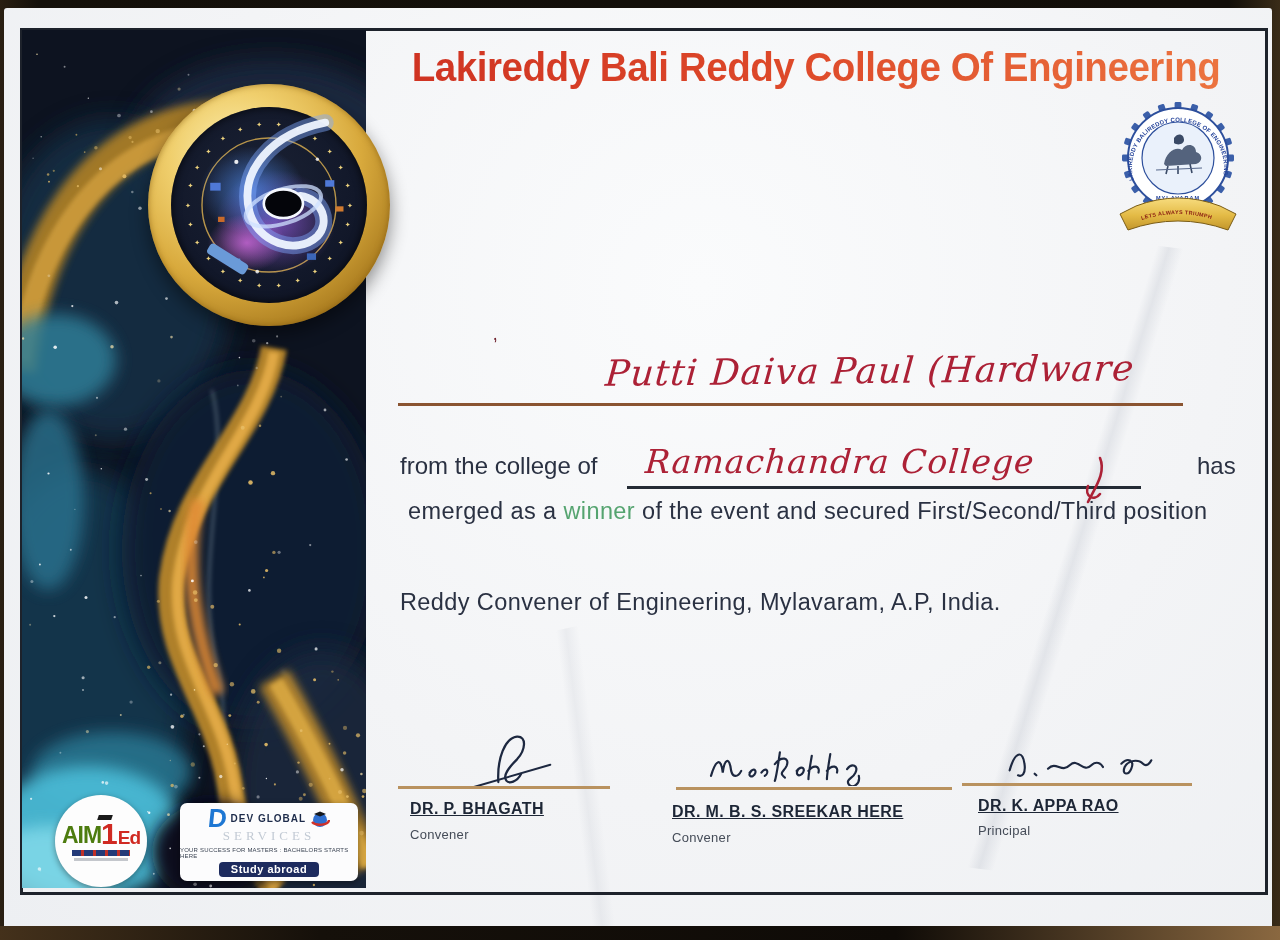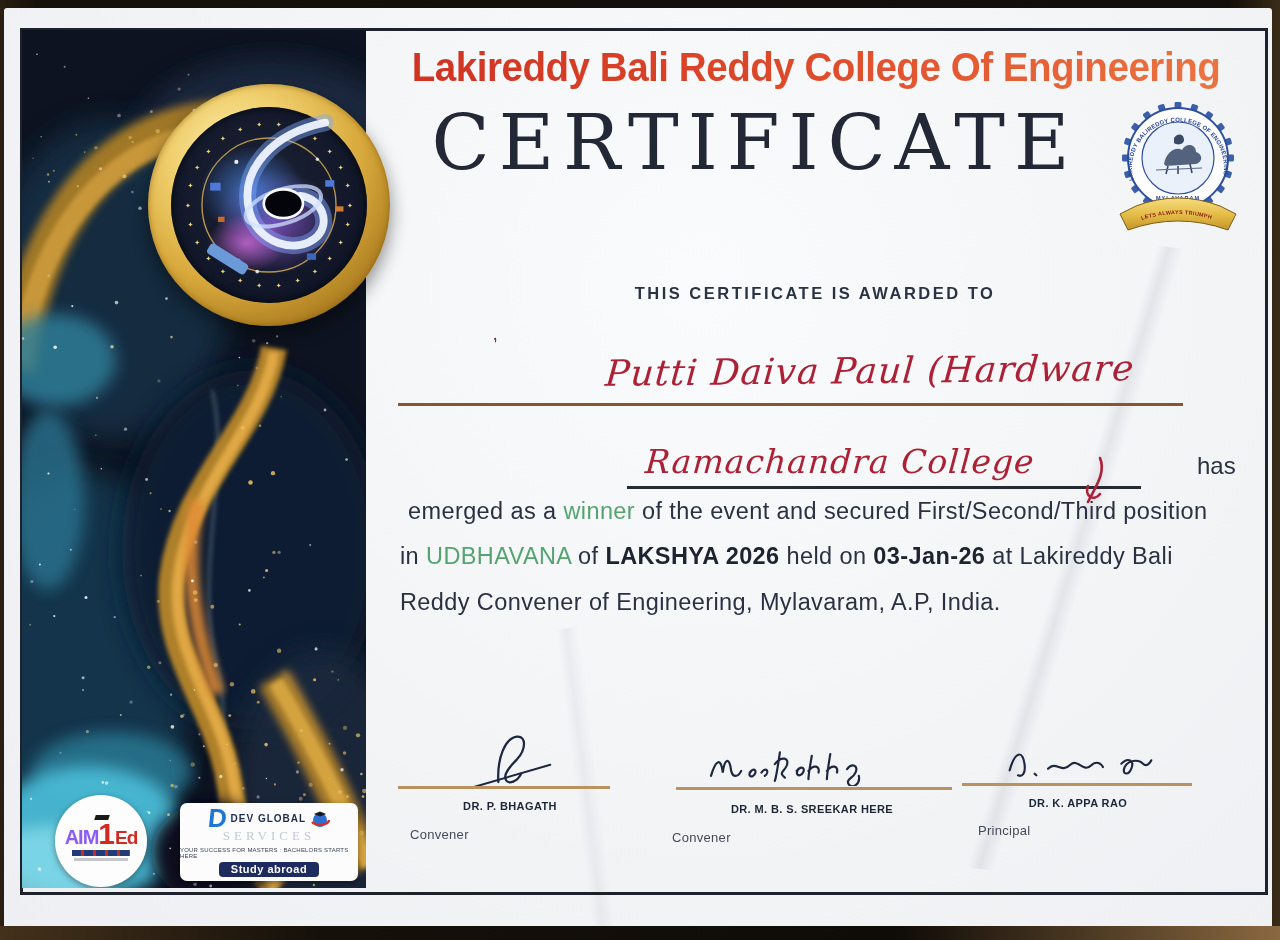--- a/index.html
+++ b/index.html
@@ -56,27 +56,27 @@
   #g-tail{position:absolute;left:1080px;top:456px;}
   
   .para-line{position:absolute;left:400px;width:840px;font-size:23.5px;color:#2a3142;letter-spacing:.4px;white-space:pre;}
   #para1{top:498px;margin-left:8px;} #para2{top:543px;} #para3{top:589px;}
   .seg{white-space:pre;}
   .green{color:#55a470;}
   .bold{font-weight:bold;color:#1d2430;}
   
   .sig-svg{position:absolute;}
   .sig-line{position:absolute;height:3px;background:#b9925f;}
-  .sig-name{position:absolute;font-size:11px;font-weight:bold;color:#1d2636;letter-spacing:.4px;text-align:center;}
+  .sig-name{position:absolute;font-size:16px;font-weight:bold;color:#1d2636;letter-spacing:.4px;text-decoration:underline;}
   .sig-role{position:absolute;font-size:13px;color:#454c58;letter-spacing:.3px;}
   
   #aim-logo{position:absolute;left:33px;top:765px;width:92px;height:92px;border-radius:50%;background:#fdfdfd;
     box-shadow:0 2px 6px rgba(0,0,0,.4);display:flex;flex-direction:column;align-items:center;justify-content:center;}
   #aim-row{display:flex;align-items:flex-end;line-height:1;}
-  #aim-text{font-size:20px;font-weight:bold;color:#8b5cf6;letter-spacing:-1px;}
+  #aim-text{font-size:23px;font-weight:bold;color:#4d7c0f;letter-spacing:-1px;}
   #aim-one-wrap{position:relative;}
   #aim-one{font-size:30px;font-weight:bold;color:#d02a22;line-height:.8;}
   #aim-cap{position:absolute;left:-3px;top:-7px;width:14px;height:5px;background:#1a1a1a;transform:skewX(-18deg);}
   #aim-ed{font-size:19px;font-weight:bold;color:#d02a22;letter-spacing:-1px;}
   #aim-bar{width:58px;height:6px;margin-top:3px;background:repeating-linear-gradient(90deg,#233a78 0 9px,#c03028 9px 12px);}
   #aim-sub{margin-top:2px;width:54px;height:3px;background:rgba(140,145,155,.5);}
   #dev-logo{position:absolute;left:158px;top:773px;width:178px;height:78px;background:#fcfcfd;border-radius:7px;
     box-shadow:0 2px 6px rgba(0,0,0,.4);display:flex;flex-direction:column;align-items:center;padding-top:4px;box-sizing:border-box;}
   #dev-row{display:flex;align-items:center;gap:4px;}
   #dev-d{font-size:26px;font-weight:bold;color:#1e77d3;line-height:.9;transform:skewX(-6deg);}
@@ -480,36 +480,34 @@
         <path d="M 4,120 L 20,112 Q 62,96 104,112 L 120,120 L 112,136 Q 62,118 12,136 Z" fill="url(#goldBanner)" stroke="#7a5c16" stroke-width="1"></path>
         <path id="bannerArc" d="M 20,128 Q 62,112 104,128" fill="none"></path>
         <text font-size="5.4" fill="#8a1d12" font-weight="bold" letter-spacing=".4">
           <textPath href="#bannerArc" xlink:href="#bannerArc" startOffset="6">LETS ALWAYS TRIUMPH</textPath>
         </text>
       </g>
     </svg>
   </div>
 
   <div id="college-title" class="center txt">Lakireddy Bali Reddy College Of Engineering</div>
-  <div id="certificate-word" class="center txt">CERTIFICATE</div>
-  <div id="awarded-line" class="center txt">THIS CERTIFICATE IS AWARDED TO</div>
 
   <span id="stray-mark">’</span>
   <div id="recipient-name" class="hand center">Putti Daiva Paul (Hardware</div>
   <div id="name-underline"></div>
 
+  <div id="from-label">from the college of</div>
   <div id="college-hand" class="hand center">Ramachandra College</div>
   <div id="college-underline"></div>
   <div id="has-word">has</div>
   <svg id="g-tail" width="36" height="52" viewBox="0 0 36 52">
     <path d="M 20,2 C 26,16 16,30 8,46 M 8,30 C 4,40 14,46 20,38" stroke="#ac2136" stroke-width="2.6" fill="none" stroke-linecap="round"></path>
   </svg>
 
   <div id="para1" class="para-line"><span class="seg">emerged as a </span><span class="seg green">winner</span><span class="seg"> of the event and secured First/Second/Third position</span></div>
-  <div id="para2" class="para-line"><span class="seg">in </span><span class="seg green">UDBHAVANA</span><span class="seg"> of </span><span class="seg bold">LAKSHYA 2026</span><span class="seg"> held on </span><span class="seg bold">03-Jan-26</span><span class="seg"> at Lakireddy Bali</span></div>
   <div id="para3" class="para-line"><span class="seg">Reddy Convener of Engineering, Mylavaram, A.P, India.</span></div>
 
   <svg class="sig-svg" style="left:430px;top:730px;" width="170" height="60" viewBox="0 0 170 90">
     <path d="M 60,78 C 58,42 70,12 88,10 C 103,9 101,30 88,44 C 76,56 66,68 72,76 C 76,81 88,78 94,66" stroke="#1d2840" stroke-width="3.4" fill="none" stroke-linecap="round"></path>
     <path d="M 22,86 L 138,52" stroke="#1d2840" stroke-width="3" fill="none" stroke-linecap="round"></path>
   </svg>
   <div class="sig-line" style="left:398px;top:786px;width:212px;"></div>
   <div class="sig-name" style="left:410px;top:800px;width:200px;">DR. P. BHAGATH</div>
   <div class="sig-role" style="left:410px;top:827px;width:200px;">Convener</div>
 

